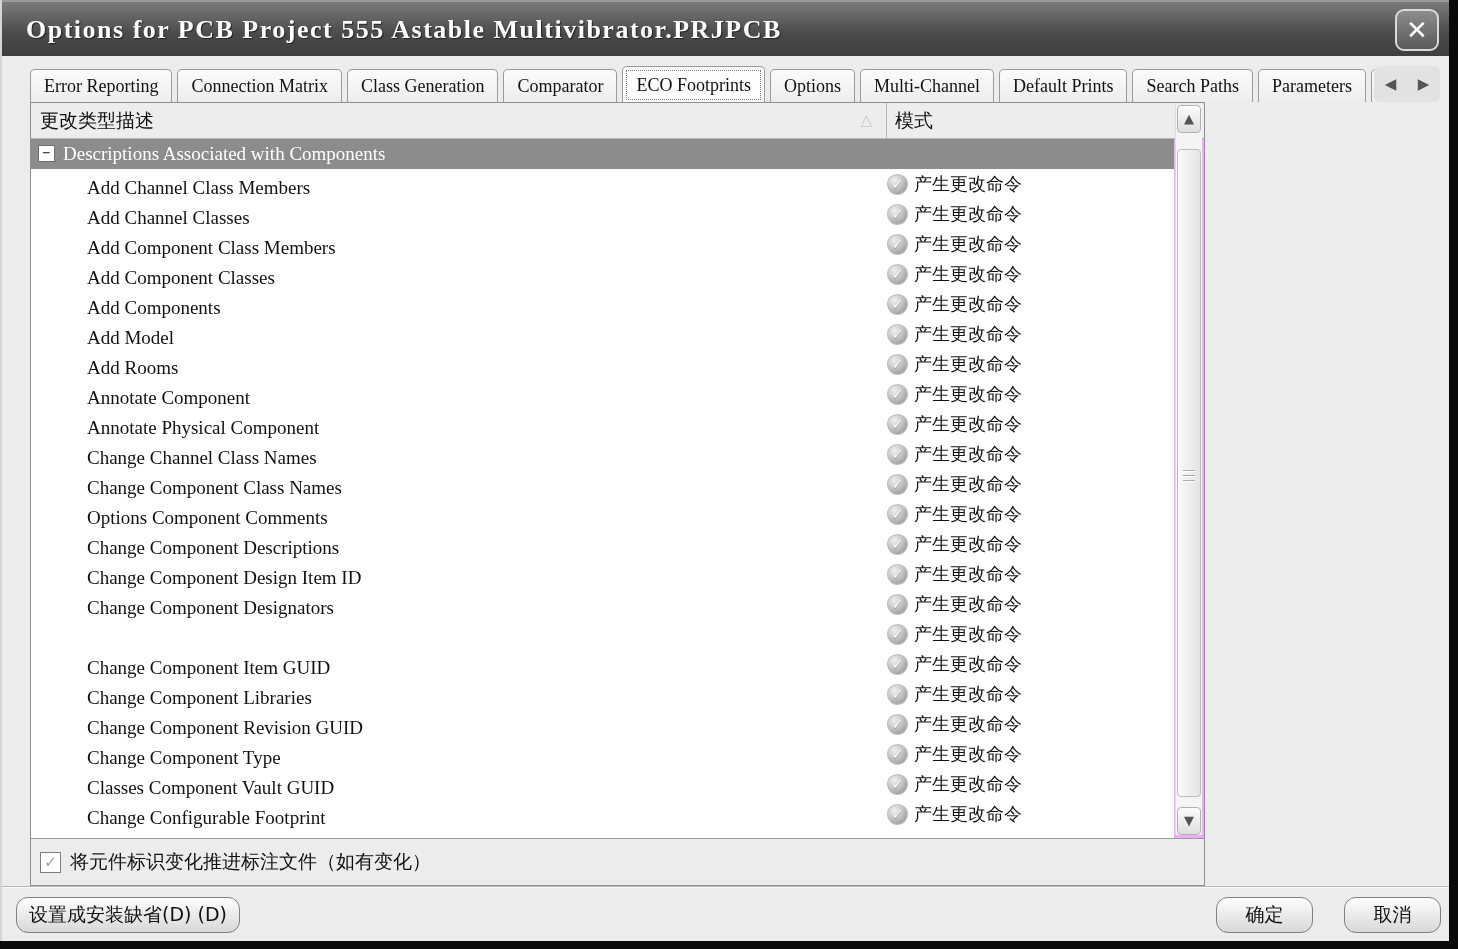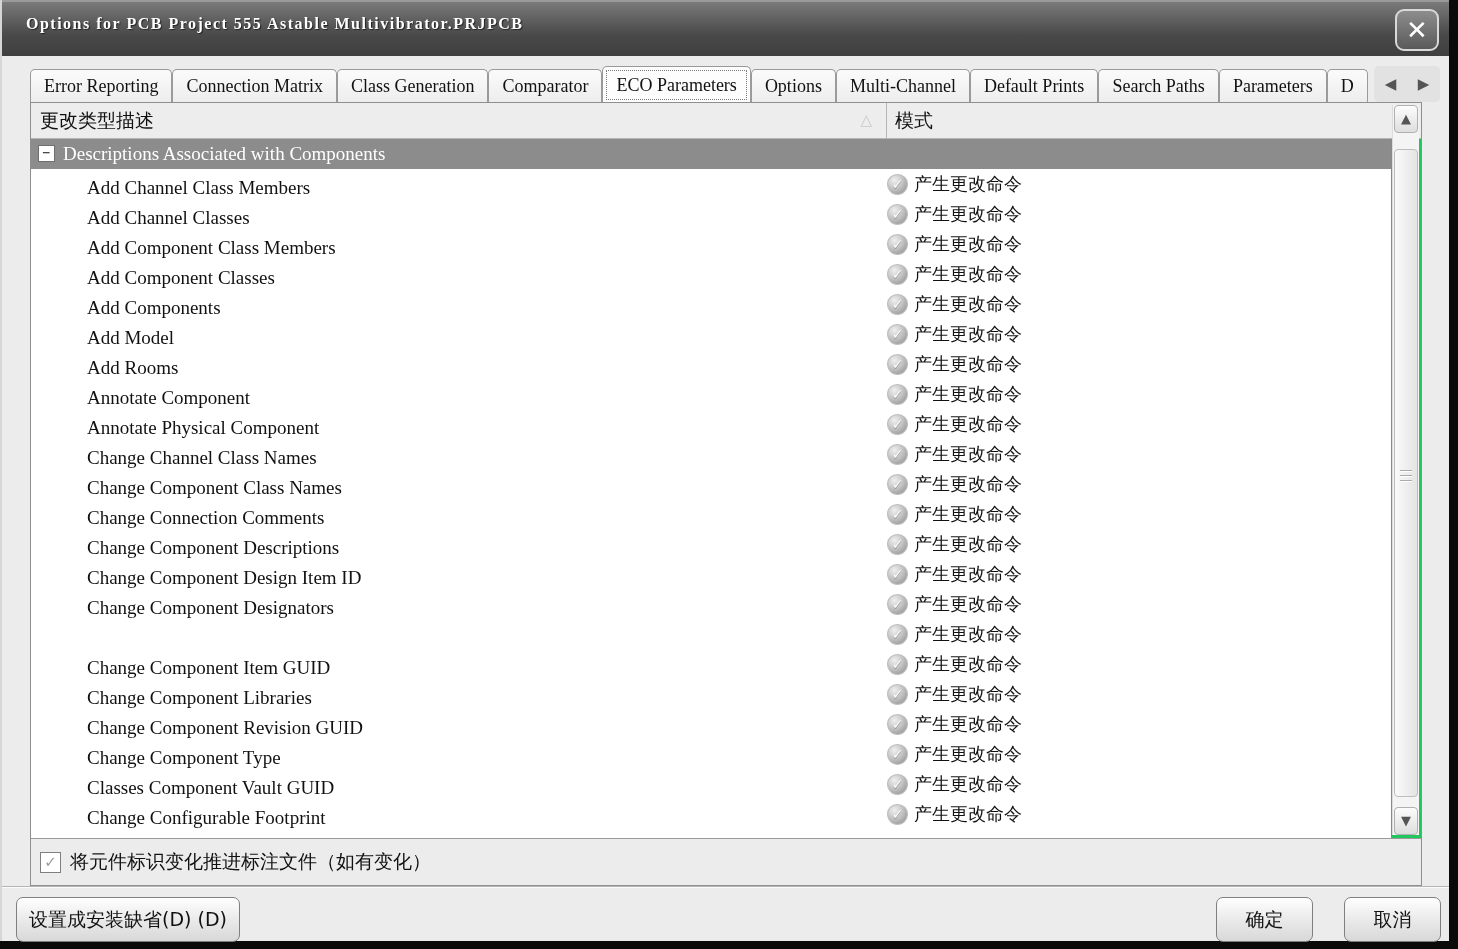--- a/index.html
+++ b/index.html
@@ -12,33 +12,33 @@
     position:absolute;left:0;top:0;width:1449px;height:941px;
     background:#ececec;border-left:2px solid #d6d6d6;box-sizing:border-box;
   }
   
   .titlebar{
     position:absolute;left:0;top:0;right:0;height:56px;
     background:linear-gradient(#7a7a7a,#4a4a4a 60%,#3f3f3f);
     border-top:2px solid #9a9a9a;box-sizing:border-box;
   }
   .title{
-    position:absolute;left:24px;top:13px;color:#ffffff;font-size:16px;font-weight:bold;
+    position:absolute;left:24px;top:13px;color:#ffffff;font-size:26px;font-weight:bold;
     letter-spacing:1.5px;text-shadow:1px 1px 1px #222;white-space:nowrap;
   }
   .close-btn{
     position:absolute;right:10px;top:7px;width:44px;height:42px;
     background:linear-gradient(#8d8d8d,#5a5a5a);border:2px solid #d9d9d9;border-radius:9px;
     color:#fff;font-size:26px;line-height:38px;text-align:center;cursor:pointer;
     font-family:"DejaVu Sans",sans-serif;padding:0;
   }
   
   .tabstrip{position:absolute;left:0;top:56px;right:0;height:46px;}
   .tabs{
-    position:absolute;left:28px;top:8px;display:flex;align-items:flex-end;
+    position:absolute;left:28px;top:8px;display:flex;gap:5px;align-items:flex-end;
     width:1360px;overflow:hidden;height:38px;
   }
   .tab{
     background:linear-gradient(#fbfbfb,#ededed);
     border:1px solid #9a9a9a;border-bottom:none;border-radius:5px 5px 0 0;
     padding:6px 13px 5px 13px;font-size:18px;color:#111;white-space:nowrap;cursor:pointer;
     flex:0 0 auto;
   }
   .tab.selected{
     background:#fdfdfd;outline:1px dotted #777;outline-offset:-5px;
@@ -47,22 +47,22 @@
   .tab-scroll{
     position:absolute;right:9px;top:10px;width:66px;height:36px;background:#e2e2e2;
     border-radius:5px;display:flex;align-items:center;justify-content:space-around;z-index:4;
   }
   .tab-scroll button{
     background:none;border:none;color:#555;font-size:15px;cursor:pointer;padding:2px 4px;
     font-family:"DejaVu Sans",sans-serif;
   }
   
   .panel{
-    position:absolute;left:28px;top:102px;width:1392px;height:784px;
-    background:#22c55e;border:1px solid #8f8f8f;box-sizing:border-box;z-index:2;
+    position:absolute;left:28px;top:102px;width:1175px;height:784px;
+    background:#f0abfc;border:1px solid #8f8f8f;box-sizing:border-box;z-index:2;
   }
   .thead{
     position:absolute;left:0;top:0;right:0;height:36px;background:#ededed;
     border-bottom:1px solid #b5b5b5;box-sizing:border-box;
   }
   .th{position:absolute;top:0;height:36px;line-height:34px;font-size:19px;color:#111;
       font-family:"DejaVu Sans","Liberation Sans",sans-serif;}
   .th-desc{left:0;width:856px;padding-left:9px;border-right:1px solid #b5b5b5;box-sizing:border-box;cursor:pointer;}
   .sort-ind{position:absolute;right:14px;top:0;color:#c9c9c9;font-size:15px;
             font-family:"DejaVu Sans",sans-serif;}
@@ -123,21 +123,21 @@
     display:flex;align-items:center;justify-content:center;cursor:pointer;flex:0 0 auto;
   }
   .checkbox span{color:#9a9a9a;font-size:15px;font-weight:bold;line-height:1;
     font-family:"DejaVu Sans",sans-serif;}
   
   .buttonbar{
     position:absolute;left:0;right:0;bottom:0;height:53px;background:#ececec;
     border-top:1px solid #fbfbfb;box-shadow:0 -1px 0 #b5b5b5;
   }
   .btn{
-    position:absolute;top:9px;height:45px;border:1px solid #7f7f7f;border-radius:7px;
+    position:absolute;top:9px;height:36px;border:1px solid #7f7f7f;border-radius:12px;
     background:linear-gradient(#ffffff,#ececec 45%,#d8d8d8);
     font-size:19px;color:#111;cursor:pointer;
     font-family:"DejaVu Sans","Liberation Sans",sans-serif;
     box-shadow:inset 0 1px 0 #fff;padding:0 12px;
   }
   .btn-default{left:14px;}
   .btn-ok{right:136px;width:97px;}
   .btn-cancel{right:8px;width:97px;margin-left:20px;}
 </style>
 </head>
@@ -150,21 +150,21 @@
     <button class="close-btn"><span>✕</span></button>
   </div>
 
   <div class="tabstrip">
     <div class="tabs">
 
     <div class="tab">Error Reporting</div>
         <div class="tab">Connection Matrix</div>
         <div class="tab">Class Generation</div>
         <div class="tab">Comparator</div>
-        <div class="tab selected">ECO Parameters</div>
+        <div class="tab selected">ECO Footprints</div>
         <div class="tab">Options</div>
         <div class="tab">Multi-Channel</div>
         <div class="tab">Default Prints</div>
         <div class="tab">Search Paths</div>
         <div class="tab">Parameters</div>
         <div class="tab">D</div>
       </div>
     <div class="tab-scroll">
       <button>◀</button>
       <button>▶</button>
@@ -283,21 +283,21 @@
           <div class="row">
           <span class="cell-desc">Change Component Class Names</span>
           <span class="cell-mode">
             <span class="mode-icon">
                 <i>✓</i>
               </span>
             <span>产生更改命令</span>
           </span>
         </div>
           <div class="row">
-          <span class="cell-desc">Change Connection Comments</span>
+          <span class="cell-desc">Options Component Comments</span>
           <span class="cell-mode">
             <span class="mode-icon">
                 <i>✓</i>
               </span>
             <span>产生更改命令</span>
           </span>
         </div>
           <div class="row">
           <span class="cell-desc">Change Component Descriptions</span>
           <span class="cell-mode">

